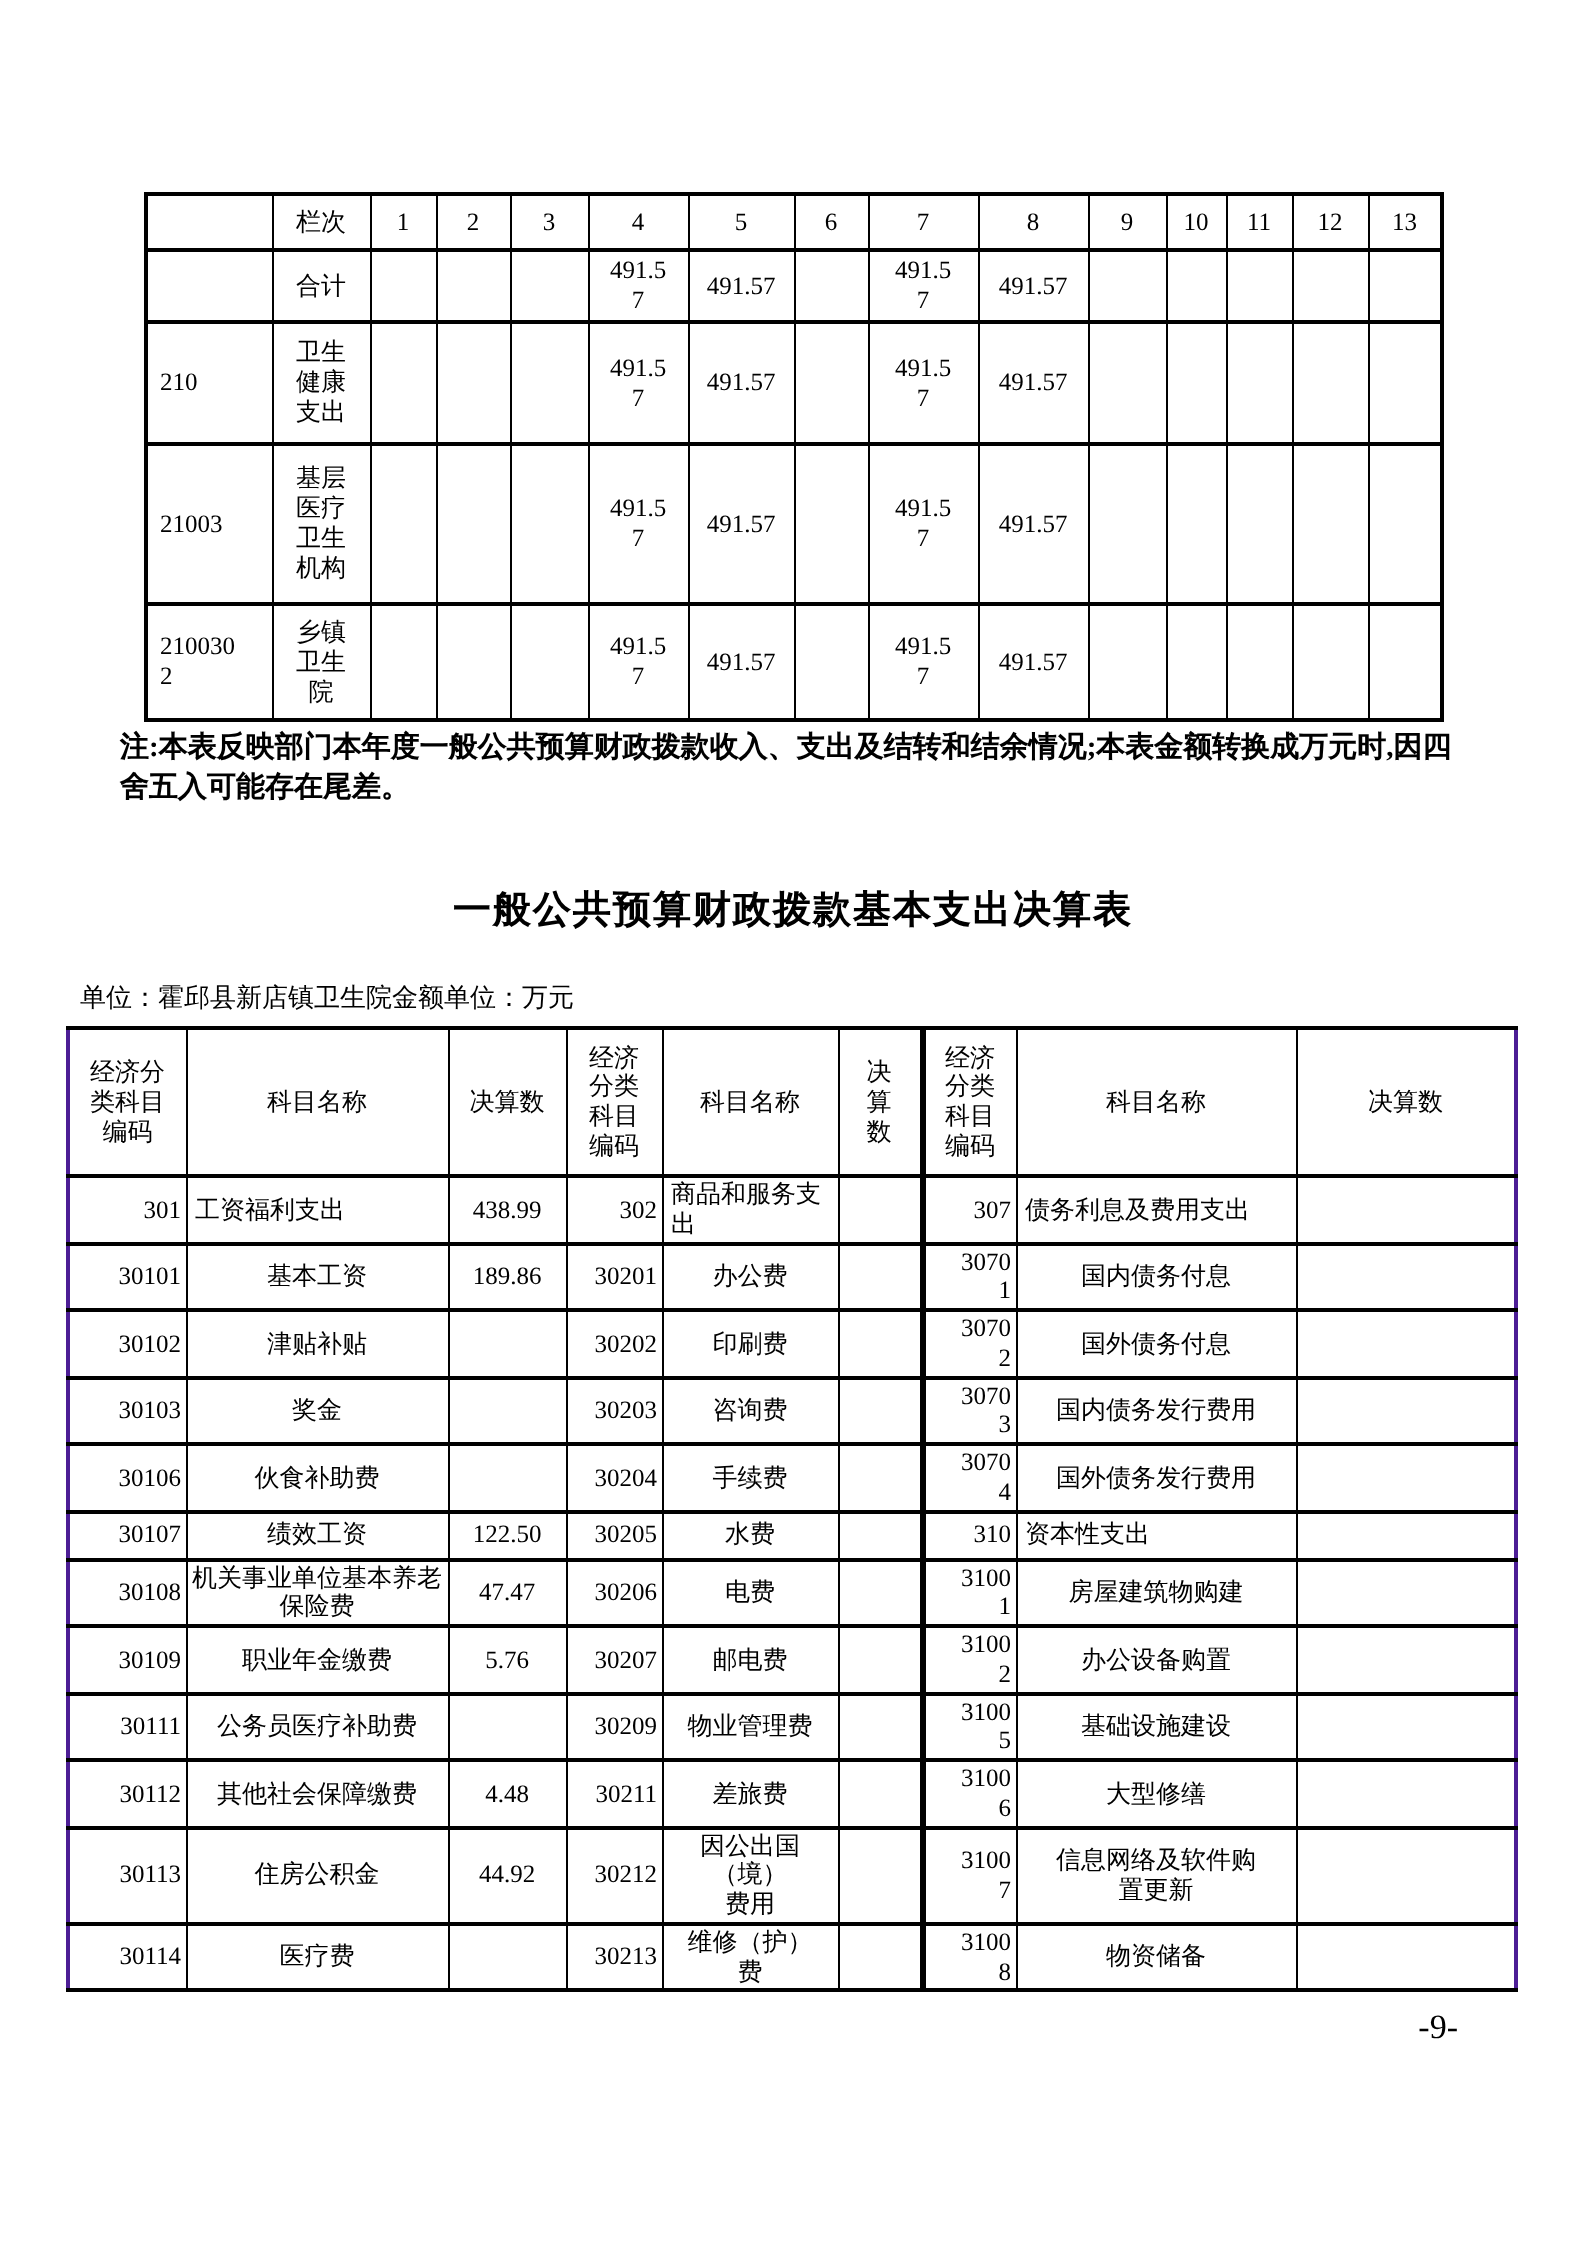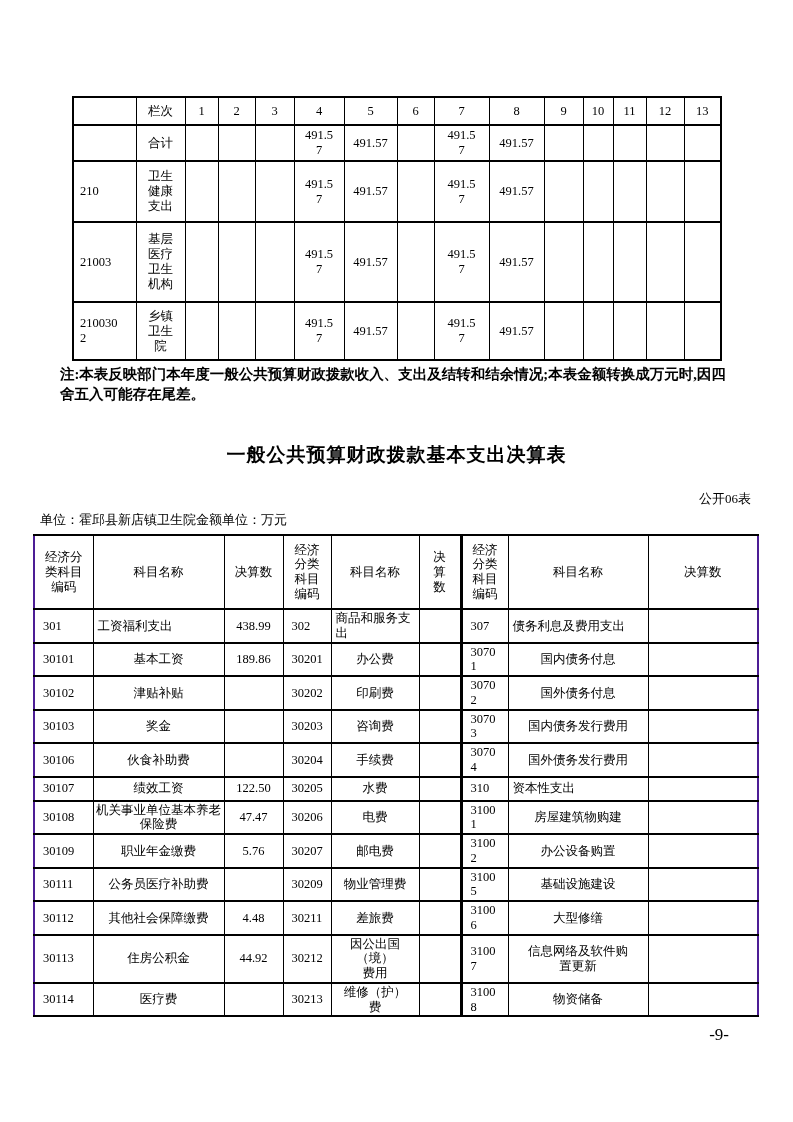--- a/index.html
+++ b/index.html
@@ -33,21 +33,21 @@
   .meta-units{display:flex;margin-top:3px;}
   
   .exp-table{width:724px;margin:5px 0 0 33px;border:2px solid #4c1d95;}
   .exp-table td{font-size:12.5px;line-height:1.18;padding:1px 2px;height:20px;}
   .exp-table td:nth-child(7){border-left-width:3px;}
   .exp-table tr.hdr td{height:60px;padding:6px 4px;}
   .exp-table tr.hdr td:nth-child(1){padding:2px 6px;}
   .exp-table tr.hdr td:nth-child(4),
   .exp-table tr.hdr td:nth-child(6),
   .exp-table tr.hdr td:nth-child(7){padding:2px 8px;}
-  .exp-table td.code{text-align:left;padding-left:8px;margin-left:36px;}
+  .exp-table td.code{text-align:right;padding-left:8px;margin-left:36px;}
   .exp-table td.name.cat{text-align:left;padding-left:4px;}
   
   .pageno{margin:8px 64px 0 0;text-align:right;font-size:17px;}
 </style>
 </head>
 <body>
 
 <table class="top-table">
   <colgroup>
     <col style="width:63px">
@@ -162,21 +162,20 @@
         <td class="num"></td>
       </tr>
     </tbody>
 </table>
 
 <div class="note">注:本表反映部门本年度一般公共预算财政拨款收入、支出及结转和结余情况;本表金额转换成万元时,因四舍五入可能存在尾差。</div>
 
 <div class="title">一般公共预算财政拨款基本支出决算表</div>
 
 <div class="meta">
-  <div class="meta-code">公开06表</div>
   <div class="meta-units">
     <span>单位：霍邱县新店镇卫生院</span>
     <span>金额单位：万元</span>
   </div>
 </div>
 
 <table class="exp-table">
   <colgroup>
     <col style="width:59px">
       <col style="width:131px">

